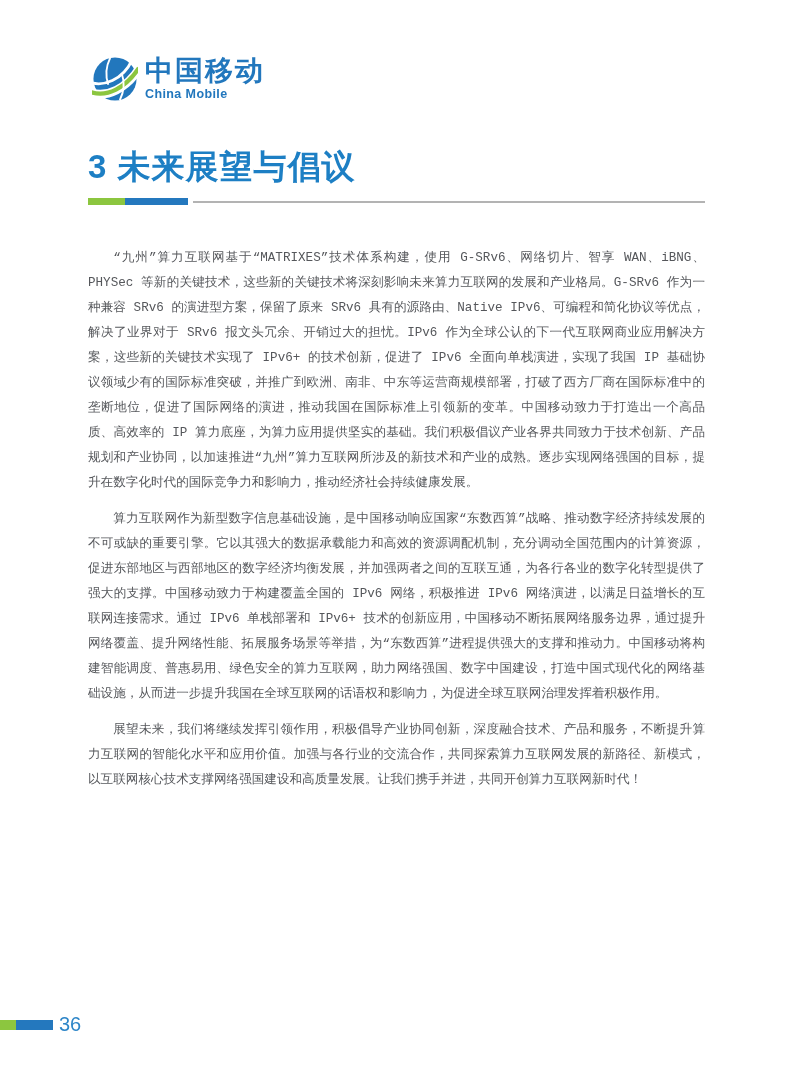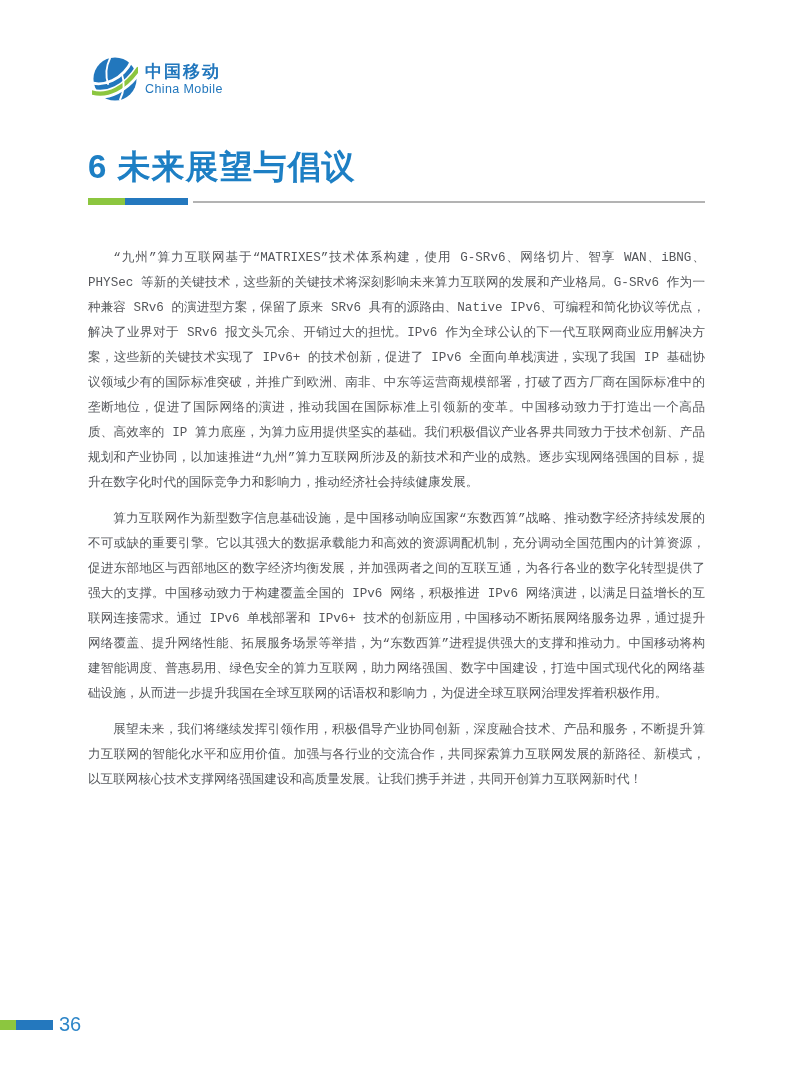--- a/index.html
+++ b/index.html
@@ -22,25 +22,25 @@
 
   
   .logo{position:absolute;left:92px;top:56px;display:flex;align-items:center;}
   .logo-icon{width:46px;height:46px;display:block;}
   .logo-icon svg{display:block;width:46px;height:46px;}
   .globe-circle{fill:var(--logo-blue);}
   .globe-white{stroke:#ffffff;fill:none;}
   .globe-green{stroke:var(--accent-green);fill:none;}
   .logo-text{display:flex;flex-direction:column;margin-left:7px;line-height:1;}
   .logo-cn{
-    color:var(--logo-blue);font-size:17px;font-weight:700;
-    letter-spacing:2px;line-height:1;
+    color:var(--logo-blue);font-size:28px;font-weight:700;
+    letter-spacing:2px;line-height:1;text-align:center;
   }
   .logo-en{
-    color:var(--logo-blue);font-size:12.5px;font-weight:400;
+    color:var(--logo-blue);font-size:12.5px;font-weight:700;
     margin-top:3px;letter-spacing:0.4px;
   }
 
   
   .title{
     position:absolute;left:88px;top:149px;
     font-size:33px;font-weight:700;line-height:1.1;
     color:var(--title-blue);letter-spacing:1px;
     white-space:nowrap;
   }
@@ -94,21 +94,21 @@
         <path class="globe-white" d="M19,2 C14,12 13.5,20 17,30" stroke-width="2"></path>
         <path class="globe-white" d="M29,46 C34,36 34.5,28 31,18" stroke-width="2"></path>
       </svg>
     </span>
     <span class="logo-text">
       <span class="logo-cn">中国移动</span>
       <span class="logo-en">China Mobile</span>
     </span>
   </header>
 
-  <h1 class="title">6 未来展望与倡议</h1>
+  <h1 class="title">3 未来展望与倡议</h1>
 
   <div class="rule">
     <span class="rule-green"></span>
     <span class="rule-blue"></span>
     <span class="rule-line"></span>
   </div>
 
   <article class="content">
     <p>“九州”算力互联网基于“MATRIXES”技术体系构建，使用 G-SRv6、网络切片、智享 WAN、iBNG、PHYSec 等新的关键技术，这些新的关键技术将深刻影响未来算力互联网的发展和产业格局。G-SRv6 作为一种兼容 SRv6 的演进型方案，保留了原来 SRv6 具有的源路由、Native IPv6、可编程和简化协议等优点，解决了业界对于 SRv6 报文头冗余、开销过大的担忧。IPv6 作为全球公认的下一代互联网商业应用解决方案，这些新的关键技术实现了 IPv6+ 的技术创新，促进了 IPv6 全面向单栈演进，实现了我国 IP 基础协议领域少有的国际标准突破，并推广到欧洲、南非、中东等运营商规模部署，打破了西方厂商在国际标准中的垄断地位，促进了国际网络的演进，推动我国在国际标准上引领新的变革。中国移动致力于打造出一个高品质、高效率的 IP 算力底座，为算力应用提供坚实的基础。我们积极倡议产业各界共同致力于技术创新、产品规划和产业协同，以加速推进“九州”算力互联网所涉及的新技术和产业的成熟。逐步实现网络强国的目标，提升在数字化时代的国际竞争力和影响力，推动经济社会持续健康发展。</p>
     <p>算力互联网作为新型数字信息基础设施，是中国移动响应国家“东数西算”战略、推动数字经济持续发展的不可或缺的重要引擎。它以其强大的数据承载能力和高效的资源调配机制，充分调动全国范围内的计算资源，促进东部地区与西部地区的数字经济均衡发展，并加强两者之间的互联互通，为各行各业的数字化转型提供了强大的支撑。中国移动致力于构建覆盖全国的 IPv6 网络，积极推进 IPv6 网络演进，以满足日益增长的互联网连接需求。通过 IPv6 单栈部署和 IPv6+ 技术的创新应用，中国移动不断拓展网络服务边界，通过提升网络覆盖、提升网络性能、拓展服务场景等举措，为“东数西算”进程提供强大的支撑和推动力。中国移动将构建智能调度、普惠易用、绿色安全的算力互联网，助力网络强国、数字中国建设，打造中国式现代化的网络基础设施，从而进一步提升我国在全球互联网的话语权和影响力，为促进全球互联网治理发挥着积极作用。</p>

